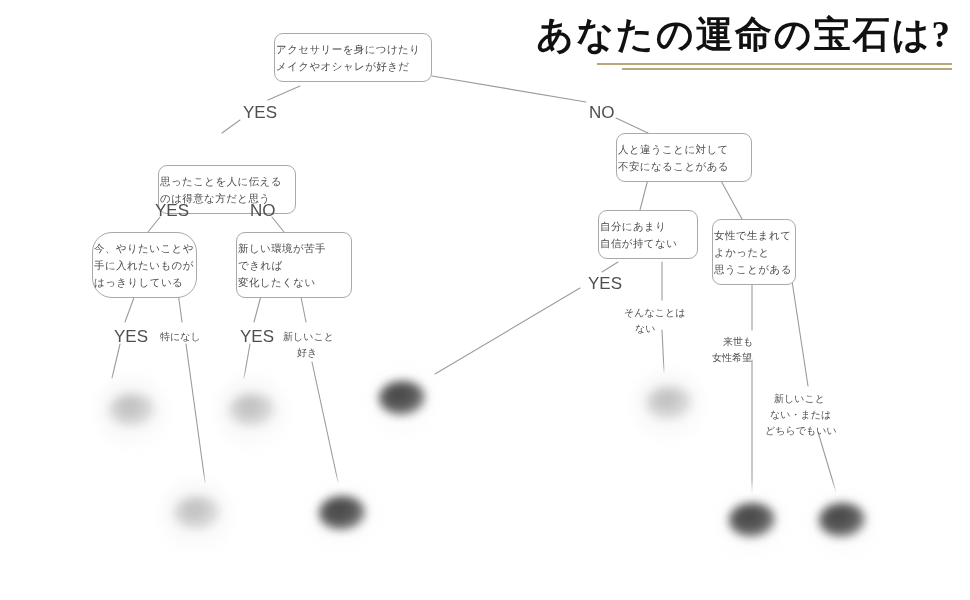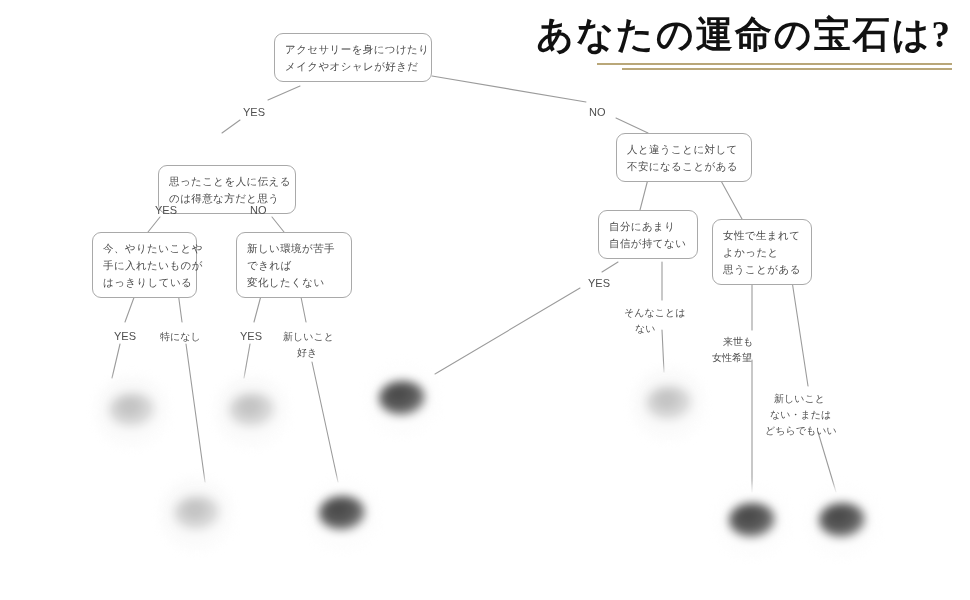--- a/index.html
+++ b/index.html
@@ -53,28 +53,28 @@
   }
   .qbox {
     position: absolute;
     box-sizing: border-box;
     border: 1px solid #a9a9a9;
     border-radius: 9px;
     background: #ffffff;
     color: #4a4a4a;
     font-size: 10.5px;
     line-height: 17px;
-    padding: 7px 10px 6px 10px;
+    padding: 7px 10px 6px 1px;
     white-space: nowrap;
   }
   .qbox .ln { display: block; letter-spacing: 0.4px; }
   .edge-label {
     position: absolute;
     color: #4f4f4f;
-    font-size: 11px;
+    font-size: 17px;
     line-height: 15px;
     white-space: nowrap;
   }
   .edge-label.jp {
     font-size: 10px;
     line-height: 15px;
   }
   .gem {
     position: absolute;
     width: 74px;
@@ -165,39 +165,39 @@
 
   <div id="nodes-layer">
       <div class="qbox" style="left: 274px; top: 33px; width: 158px;">
         <span class="ln">アクセサリーを身につけたり</span>
         <span class="ln">メイクやオシャレが好きだ</span>
       </div>
       <div class="qbox" style="left: 158px; top: 133px; width: 138px; margin-top: 32px;">
         <span class="ln">思ったことを人に伝える</span>
         <span class="ln">のは得意な方だと思う</span>
       </div>
-      <div class="qbox" style="left: 92px; top: 232px; width: 105px;">
+      <div class="qbox" style="left: 92px; top: 232px; width: 105px; border-radius: 20px;">
         <span class="ln">今、やりたいことや</span>
         <span class="ln">手に入れたいものが</span>
         <span class="ln">はっきりしている</span>
       </div>
       <div class="qbox" style="left: 236px; top: 232px; width: 116px;">
         <span class="ln">新しい環境が苦手</span>
         <span class="ln">できれば</span>
         <span class="ln">変化したくない</span>
       </div>
       <div class="qbox" style="left: 616px; top: 133px; width: 136px;">
         <span class="ln">人と違うことに対して</span>
         <span class="ln">不安になることがある</span>
       </div>
       <div class="qbox" style="left: 598px; top: 210px; width: 100px;">
         <span class="ln">自分にあまり</span>
         <span class="ln">自信が持てない</span>
       </div>
-      <div class="qbox" style="left: 712px; top: 219px; width: 100px;">
+      <div class="qbox" style="left: 712px; top: 219px; width: 84px;">
         <span class="ln">女性で生まれて</span>
         <span class="ln">よかったと</span>
         <span class="ln">思うことがある</span>
       </div>
     </div>
   <div id="labels-layer">
       <div class="edge-label" style="left: 243px; top: 105px;">YES</div>
       <div class="edge-label" style="left: 589px; top: 105px;">NO</div>
       <div class="edge-label" style="left: 155px; top: 203px;">YES</div>
       <div class="edge-label" style="left: 250px; top: 203px;">NO</div>

